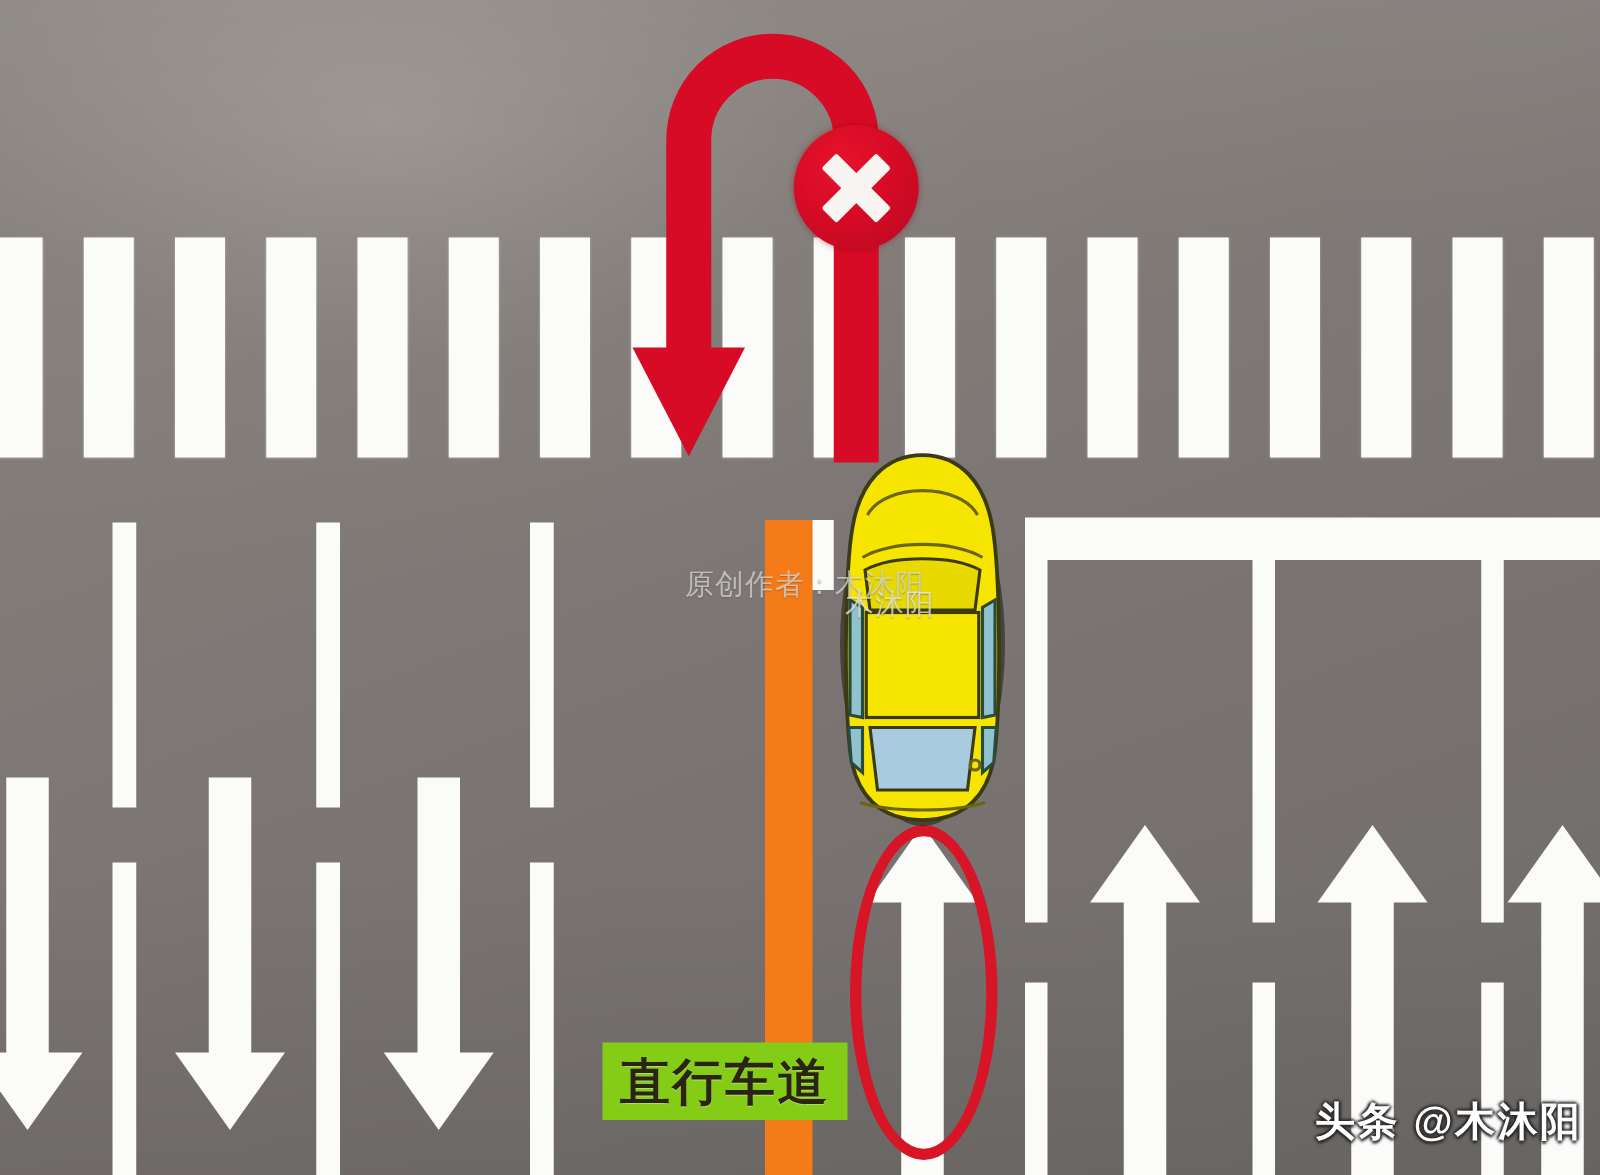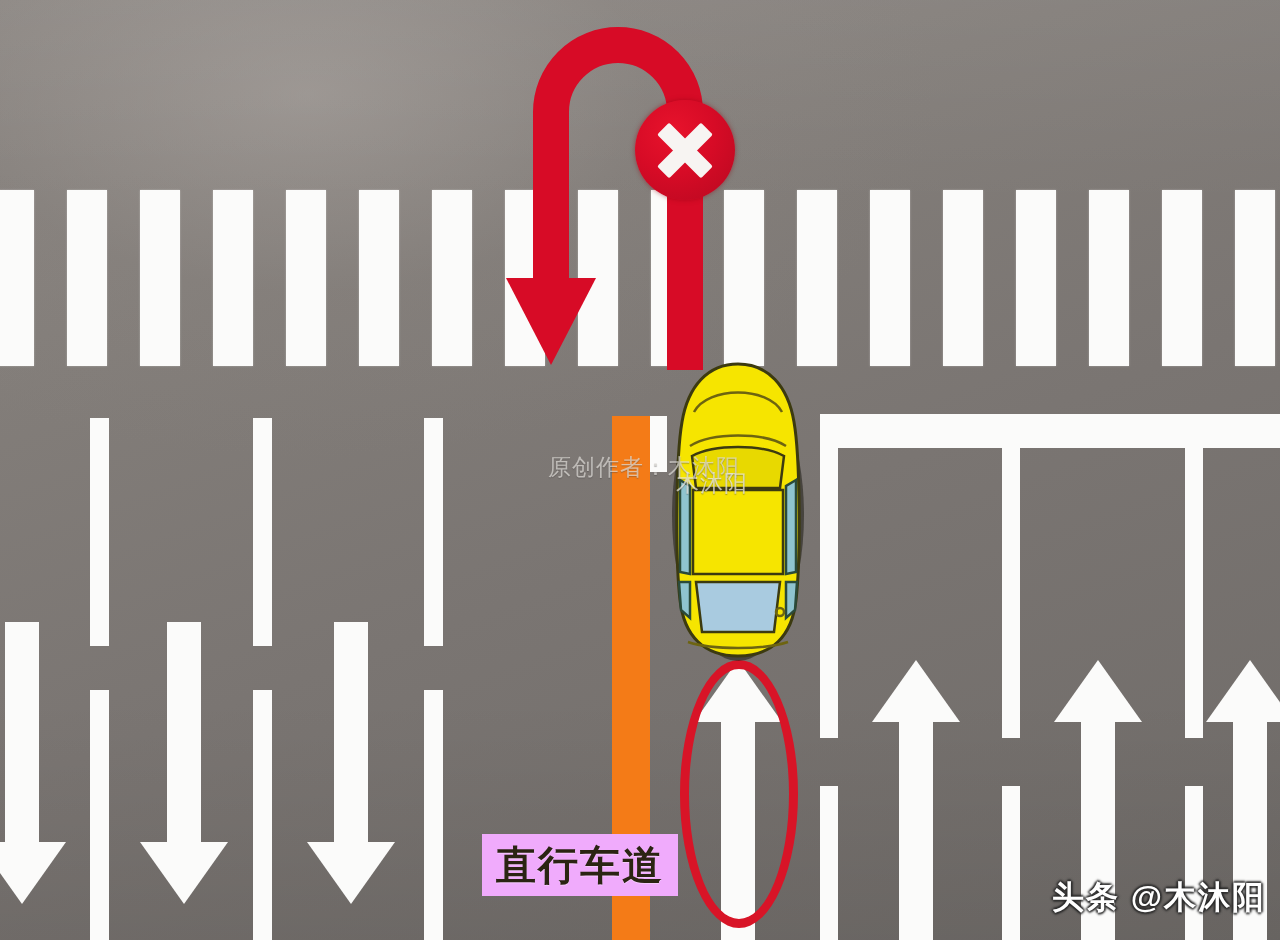--- a/index.html
+++ b/index.html
@@ -223,19 +223,19 @@
       <path d="M129 222 L 118 222 L 118 258 L 127 250 Z" fill="#8fc4cf" stroke="#2a4a3a" stroke-width="2.5"></path>
 
       <path d="M28 222 L 112 222 L 106 272 L 34 272 Z" fill="#a9cbe0" stroke="#3c3a10" stroke-width="2.5"></path>
 
       <path d="M20 282 C 44 290 96 290 120 282" fill="none" stroke="#6d6410" stroke-width="2.5"></path>
 
       <circle cx="112" cy="252" r="4" fill="none" stroke="#6d6410" stroke-width="2.5"></circle>
     </svg>
   </div>
 
-  <div id="lane-label" class="lane-label" style="left: 482px; top: 834px; width: 196px; height: 62px; font-size: 40px; background: #f0abfc; color: rgb(43, 36, 19);">直行车道</div>
+  <div id="lane-label" class="lane-label" style="left: 482px; top: 834px; width: 196px; height: 62px; font-size: 40px; background: #84cc16; color: rgb(43, 36, 19);">直行车道</div>
 
   <div class="watermark-center" style="left:548px;top:452px;">原创作者：木沐阳</div>
   <div class="watermark-car" style="left:676px;top:435px;margin-top:33px;">木沐阳</div>
   <div class="brand">头条 @木沐阳</div>
 
 </div>
 
 </body></html>

